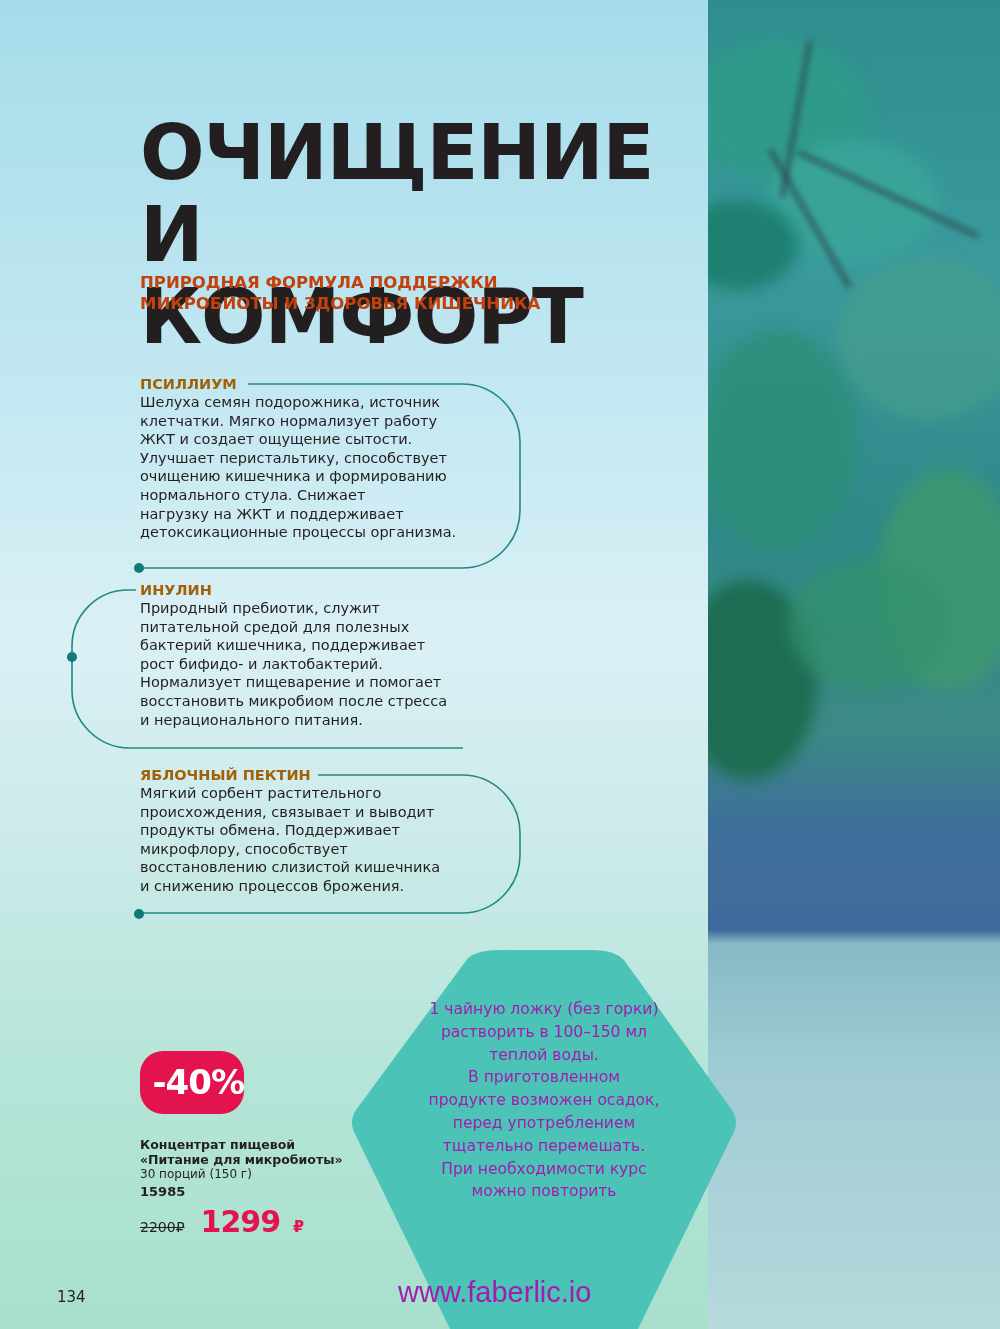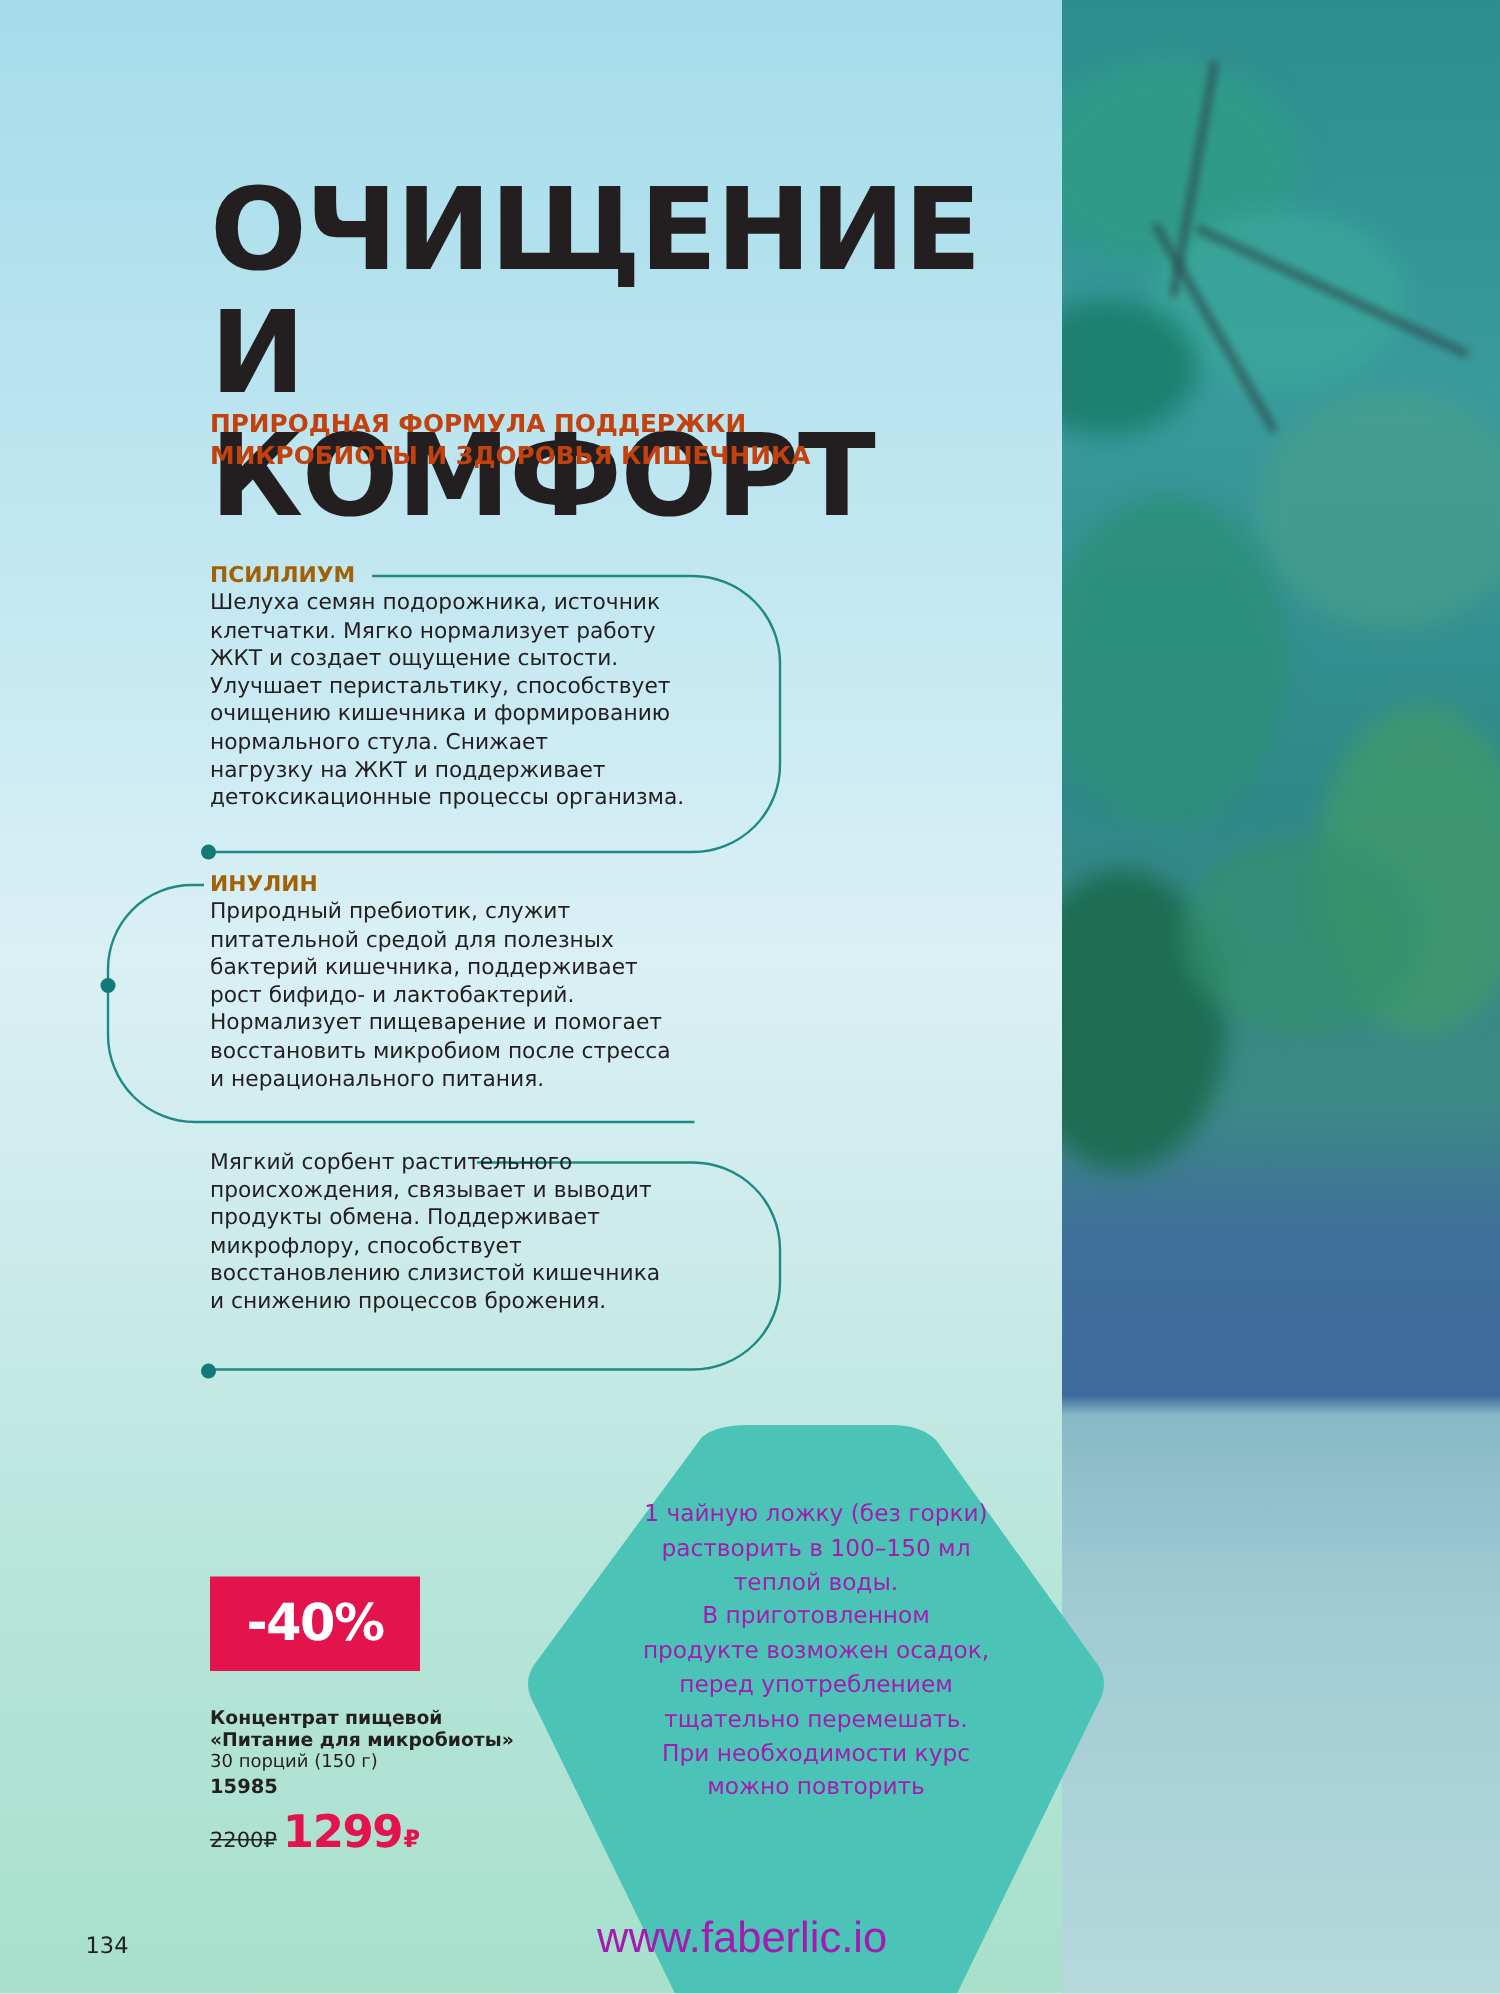--- a/index.html
+++ b/index.html
@@ -34,29 +34,29 @@
 
     
     .ingredient { position: absolute; }
     .ing-name { font-family: "DejaVu Sans", sans-serif; font-weight: bold; font-size: 14.5px; line-height: 18px; color: #a16207; }
     .ing-text { font-family: "DejaVu Sans", sans-serif; font-size: 14.5px; line-height: 18.6px; color: #231f20; white-space: pre-line; }
 
     .connector { position: absolute; left: 0; top: 0; width: 708px; height: 1329px; pointer-events: none; }
 
     
     .discount {
-      position: absolute; left: 140px; top: 1051px; width: 140px; height: 63px;
+      position: absolute; left: 140px; top: 1051px; width: 104px; height: 63px;
       background: #e3134e; color: #fff; font-family: "DejaVu Sans", sans-serif; font-weight: bold;
-      font-size: 34px; line-height: 63px; text-align: center; letter-spacing: -1px;
+      font-size: 34px; line-height: 63px; text-align: right; letter-spacing: -1px; border-radius: 23px;
     }
     .product { position: absolute; left: 140px; top: 1137px; width: 240px; }
     .p-name { font-family: "DejaVu Sans", sans-serif; font-weight: bold; font-size: 12.5px; line-height: 15px; color: #231f20; }
     .p-portion { font-family: "DejaVu Sans", sans-serif; font-size: 12px; line-height: 14px; color: #231f20; }
     .p-code { font-family: "DejaVu Sans", sans-serif; font-weight: bold; font-size: 13px; line-height: 17px; margin-top: 2px; }
-    .prices { display: flex; align-items: baseline; margin-top: 4px; }
+    .prices { display: flex; align-items: baseline; margin-top: 4px; gap: 12px; }
     .old-price { font-family: "DejaVu Sans", sans-serif; font-size: 14px; text-decoration: line-through; color: #231f20; margin-right: 4px; }
     .new-price { font-family: "DejaVu Sans", sans-serif; font-weight: bold; font-size: 30px; color: #e3134e; letter-spacing: -1px; }
     .new-currency { font-family: "DejaVu Sans", sans-serif; font-weight: bold; font-size: 16px; color: #e3134e; margin-left: 1px; }
 
     
     .hex {
       position: absolute; left: 348px; top: 950px; width: 392px; height: 379px;
     }
     .hex-text {
       position: absolute; left: 372px; top: 982px; width: 344px; text-align: center;
@@ -127,20 +127,21 @@
     <div class="ing-name">ИНУЛИН</div>
     <div class="ing-text">Природный пребиотик, служит
 питательной средой для полезных
 бактерий кишечника, поддерживает
 рост бифидо- и лактобактерий.
 Нормализует пищеварение и помогает
 восстановить микробиом после стресса
 и нерационального питания.</div>
   </div>
   <div class="ingredient" style="left:140px;top:766px;width:380px;">
+    <div class="ing-name">ЯБЛОЧНЫЙ ПЕКТИН</div>
     <div class="ing-text">Мягкий сорбент растительного
 происхождения, связывает и выводит
 продукты обмена. Поддерживает
 микрофлору, способствует
 восстановлению слизистой кишечника
 и снижению процессов брожения.</div>
   </div>
 
   <svg class="hex" viewBox="0 0 392 379">
     <path d="M120 8 Q130 0 150 0 H246 Q266 0 276 10 L384 160 Q392 172 384 186 L290 379 H102 L8 186 Q0 172 8 160 Z" fill="#4cc3b7"></path>

